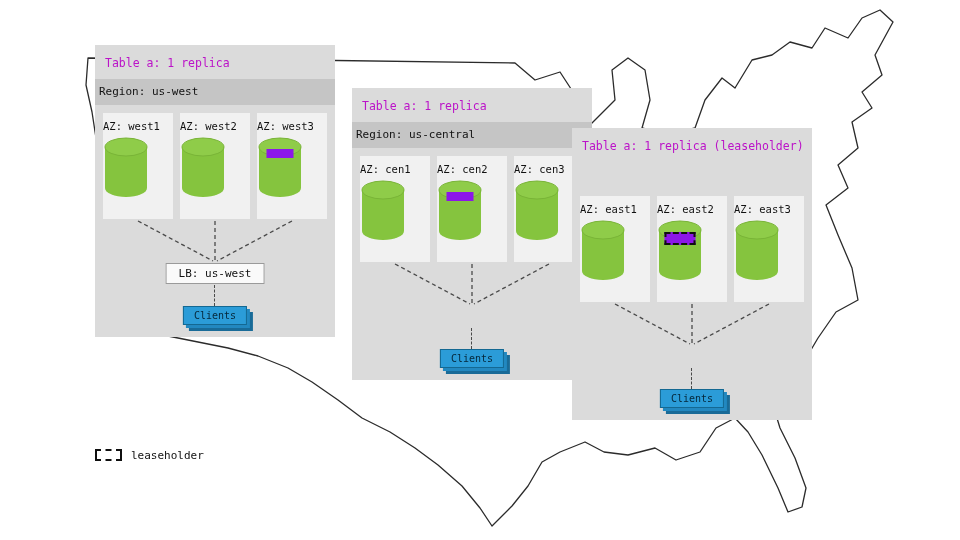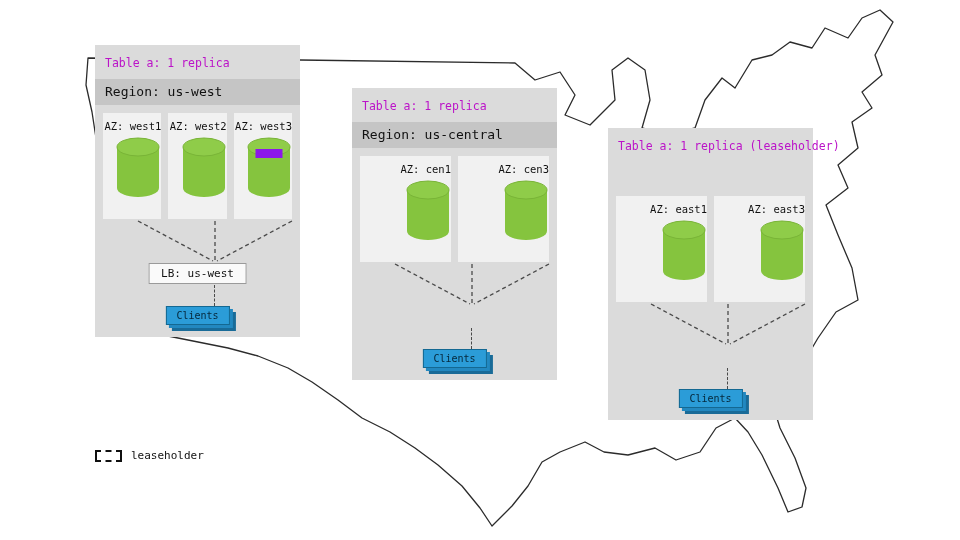--- a/index.html
+++ b/index.html
@@ -5,52 +5,52 @@
   * { margin:0; padding:0; box-sizing:border-box; }
   html,body { width:960px; height:540px; }
   body {
     position:relative; background:#ffffff; overflow:hidden;
     font-family:"DejaVu Sans Mono","Liberation Mono",monospace;
     color:#111;
   }
   .map { position:absolute; left:0; top:0; width:960px; height:540px; }
   .map path { fill:none; stroke:#2b2b2b; stroke-width:1.3; stroke-linejoin:round; }
 
-  .panel { position:absolute; width:205px; height:292px; background:#dbdbdb; }
+  .panel { position:absolute; width:240px; height:292px; background:#dbdbdb; }
   .p0 { left:95px;  top:45px;  }
   .p1 { left:352px; top:88px;  }
-  .p2 { left:608px; top:128px; }
+  .p2 { left:572px; top:128px; }
 
   .panel-title { position:absolute; top:0; left:0; right:0; height:34px; line-height:37px;
                  padding-left:10px; font-size:11.5px; color:#bb13c8; white-space:nowrap; }
   .region-strip { position:absolute; top:34px; left:0; right:0; height:26px; background:#c5c5c5;
-                  line-height:26px; padding-left:10px; font-size:13px; color:#111; }
+                  line-height:26px; padding-left:4px; font-size:11px; color:#111; }
 
   .az-row { position:absolute; top:68px; left:8px; right:8px; display:flex; gap:7px; }
-  .az-box { flex:1; height:106px; background:#f1f1f1; display:flex; flex-direction:column; align-items:flex-end; }
+  .az-box { flex:1; height:106px; background:#f1f1f1; display:flex; flex-direction:column; align-items:flex-start; }
   .az-label { font-size:10.5px; color:#111; margin-top:7px; white-space:nowrap; }
   .cyl { position:relative; margin-top:4px; width:46px; height:64px; }
   .bar { position:absolute; top:13px; left:50%; transform:translateX(-50%);
          width:27px; height:9px; background:#8c17e8; }
   .bar.leaseholder { width:31px; height:13px; border:2px dashed #101010; }
 
   .connectors { position:absolute; top:174px; left:0; }
   .connectors line { stroke:#4a4a4a; stroke-width:1.3; stroke-dasharray:4 3; }
 
   .lb-box { position:absolute; top:218px; left:50%; transform:translateX(-50%);
             background:#fafafa; border:1px solid #9a9a9a; font-size:11px;
             padding:3px 12px; white-space:nowrap;text-align:center; }
   .client-link { position:absolute; top:240px; left:119px; height:21px; width:0;
                  border-left:1.6px dashed #4a4a4a; }
   .clients { position:absolute; top:261px; left:50%; transform:translateX(-50%);
              background:#2b9cd8; border:1px solid #146892; color:#05273a;
              font-size:10px; padding:3px 10px; white-space:nowrap;
              box-shadow:3px 3px 0 #2288c0, 6px 6px 0 #196b98; }
 
-  .legend { position:absolute; left:95px; top:449px; display:flex; align-items:center; gap:9px; }
+  .legend { position:absolute; left:95px; top:449px; display:flex; gap:9px; }
   .legend .swatch { width:27px; height:12px; border:2px dashed #101010; background:#ffffff; }
   .legend .label { font-size:11px; color:#111; }
 </style>
 </head>
 <body>
 
 <svg class="map" viewBox="0 0 960 540" xmlns="http://www.w3.org/2000/svg">
   <path d="M88,58 L300,60 L515,63 L535,80 L560,72 L575,95 L565,115 L590,125 L615,100 L612,70 L628,58
            L645,70 L650,100 L642,128 L668,135 L695,128 L705,100 L722,78 L735,88 L752,60 L772,55
            L790,42 L812,48 L825,28 L848,38 L862,18 L880,10 L893,22 L875,55 L882,75 L862,92 L872,108
@@ -115,20 +115,30 @@
       <div class="az-label">AZ: cen1</div>
       <div class="cyl">
         <svg width="46" height="64" viewBox="0 0 46 64">
             <path d="M2 11 V52 a21 9 0 0 0 42 0 V11" fill="#85c43e"></path>
             <ellipse cx="23" cy="11" rx="21" ry="9" fill="#8fcc49" stroke="#79b437" stroke-width="1"></ellipse>
           </svg>
         
       </div>
     </div>
     <div class="az-box">
+      <div class="az-label">AZ: cen2</div>
+      <div class="cyl">
+        <svg width="46" height="64" viewBox="0 0 46 64">
+            <path d="M2 11 V52 a21 9 0 0 0 42 0 V11" fill="#85c43e"></path>
+            <ellipse cx="23" cy="11" rx="21" ry="9" fill="#8fcc49" stroke="#79b437" stroke-width="1"></ellipse>
+          </svg>
+        <div class="bar"></div>
+      </div>
+    </div>
+    <div class="az-box">
       <div class="az-label">AZ: cen3</div>
       <div class="cyl">
         <svg width="46" height="64" viewBox="0 0 46 64">
             <path d="M2 11 V52 a21 9 0 0 0 42 0 V11" fill="#85c43e"></path>
             <ellipse cx="23" cy="11" rx="21" ry="9" fill="#8fcc49" stroke="#79b437" stroke-width="1"></ellipse>
           </svg>
         
       </div>
     </div>
   </div>
@@ -148,20 +158,30 @@
       <div class="az-label">AZ: east1</div>
       <div class="cyl">
         <svg width="46" height="64" viewBox="0 0 46 64">
             <path d="M2 11 V52 a21 9 0 0 0 42 0 V11" fill="#85c43e"></path>
             <ellipse cx="23" cy="11" rx="21" ry="9" fill="#8fcc49" stroke="#79b437" stroke-width="1"></ellipse>
           </svg>
         
       </div>
     </div>
     <div class="az-box">
+      <div class="az-label">AZ: east2</div>
+      <div class="cyl">
+        <svg width="46" height="64" viewBox="0 0 46 64">
+            <path d="M2 11 V52 a21 9 0 0 0 42 0 V11" fill="#85c43e"></path>
+            <ellipse cx="23" cy="11" rx="21" ry="9" fill="#8fcc49" stroke="#79b437" stroke-width="1"></ellipse>
+          </svg>
+        <div class="bar leaseholder"></div>
+      </div>
+    </div>
+    <div class="az-box">
       <div class="az-label">AZ: east3</div>
       <div class="cyl">
         <svg width="46" height="64" viewBox="0 0 46 64">
             <path d="M2 11 V52 a21 9 0 0 0 42 0 V11" fill="#85c43e"></path>
             <ellipse cx="23" cy="11" rx="21" ry="9" fill="#8fcc49" stroke="#79b437" stroke-width="1"></ellipse>
           </svg>
         
       </div>
     </div>
   </div>

